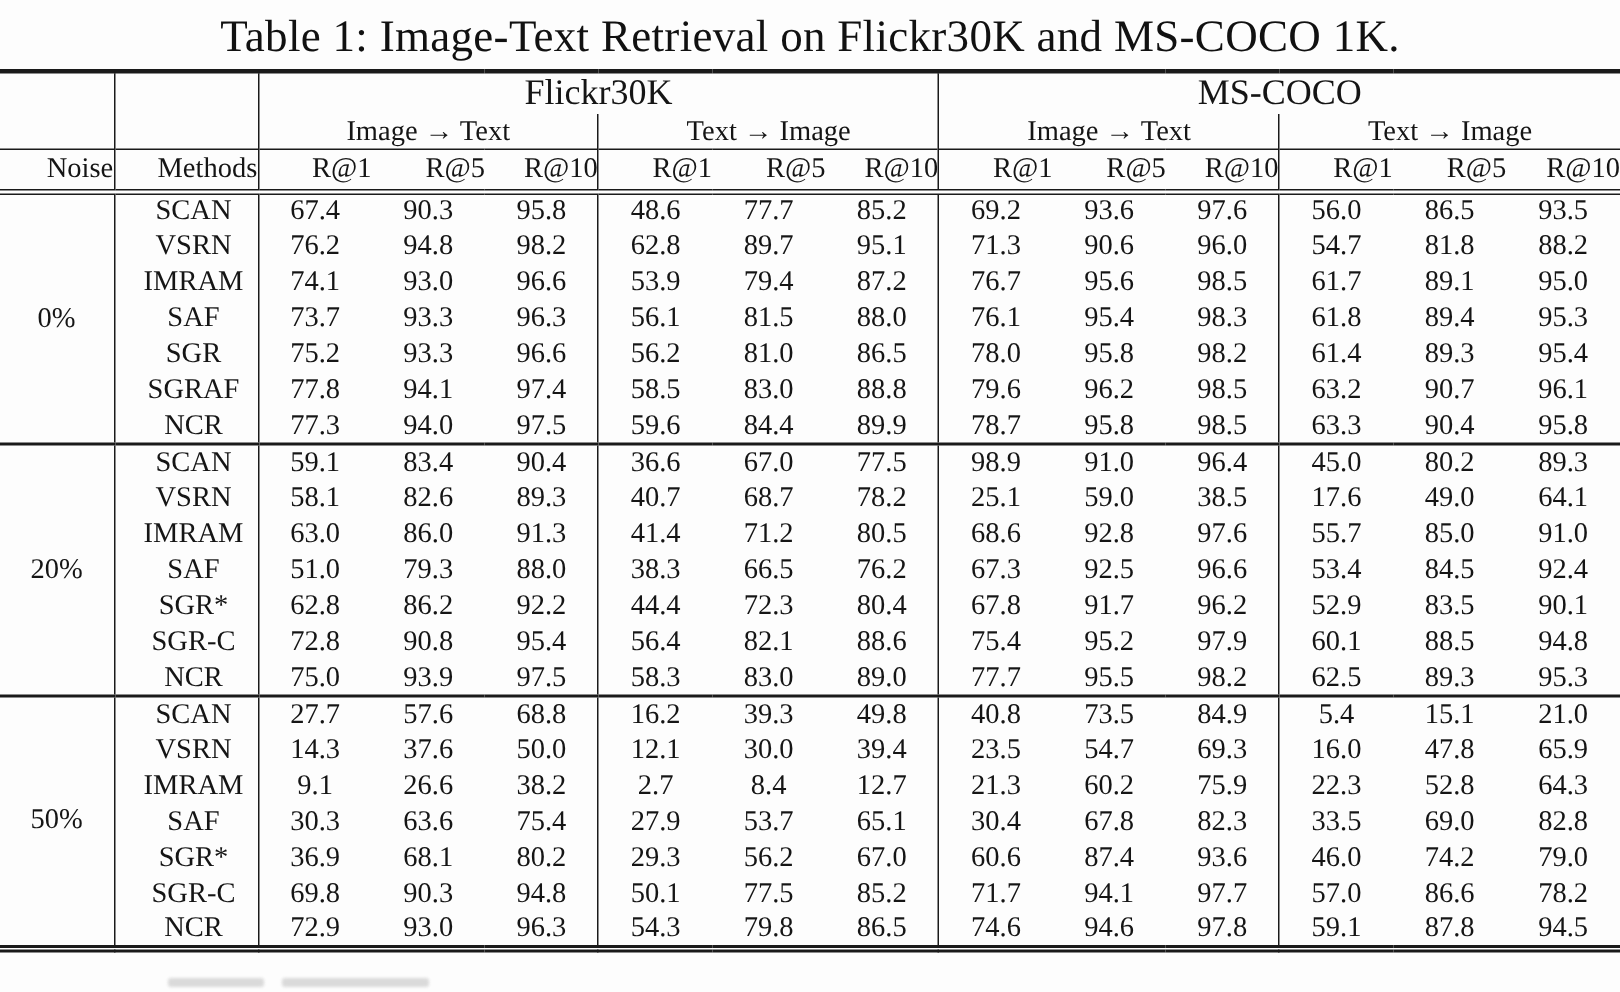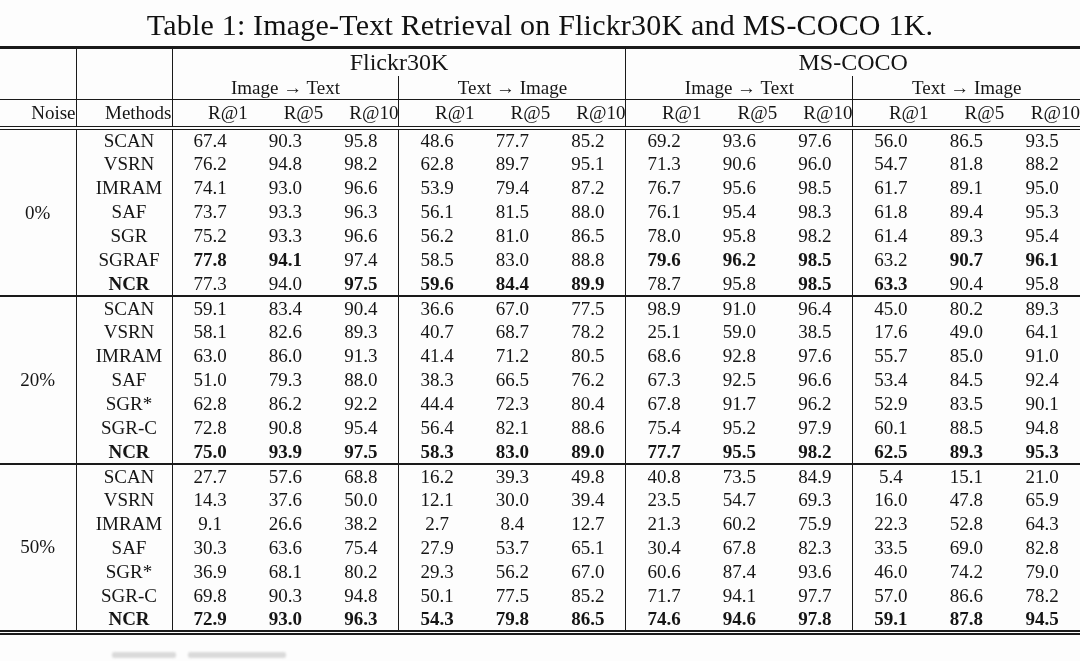--- a/index.html
+++ b/index.html
@@ -47,21 +47,21 @@
   tr.rC td {
     height: 26px;
     border-top: 1px solid #1a1a1a;
     border-bottom: 4px double #1a1a1a;
     text-align: right;
   }
   tbody tr { height: 24px; }
   .bR { border-right: 1px solid #1a1a1a; }
   .method { text-align: center; padding-left: 10px; }
   .noise { text-align: center; }
-  .b { font-weight: bold; }
+  .b { font-weight: normal; }
   tr.blockSep td { border-top: 2px solid #1a1a1a; }
   .smudge {
     position: absolute;
     background: #c8c8c8;
     opacity: 0.65;
     filter: blur(1px);
     height: 6px;
     border-radius: 2px;
   }
   .smudge1 { left: 112px; top: 652px; width: 64px; }

